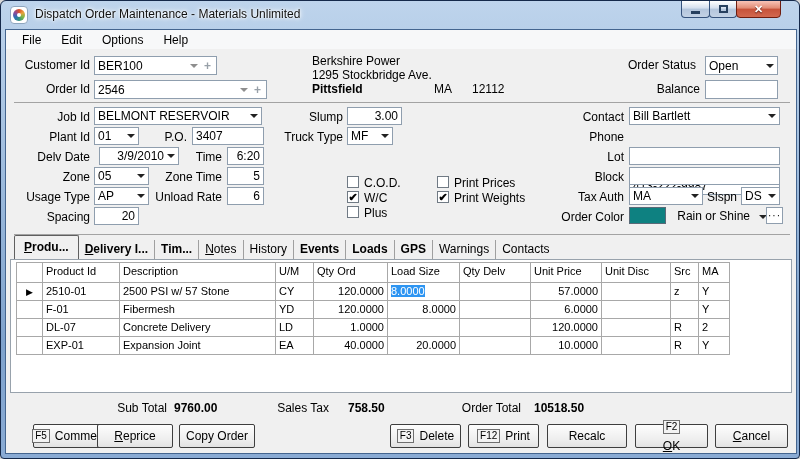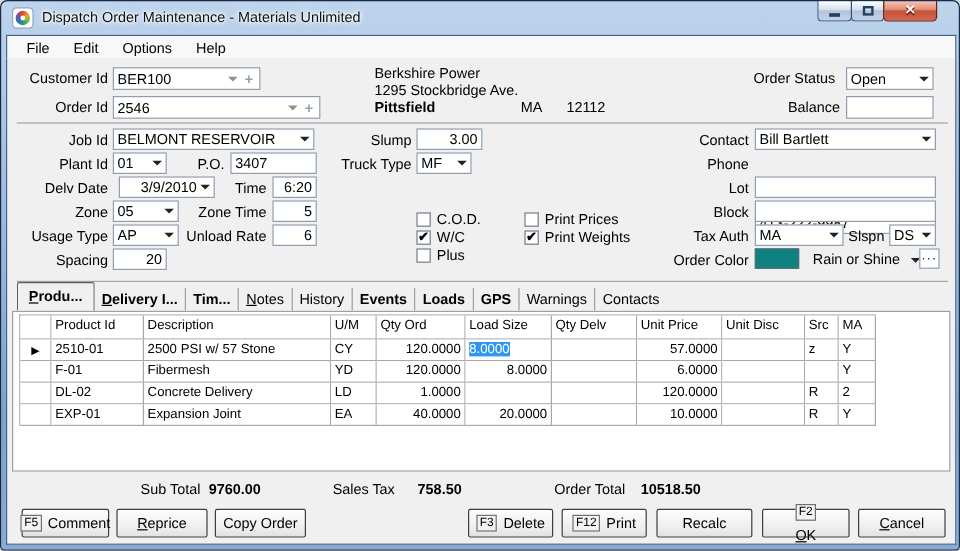--- a/index.html
+++ b/index.html
@@ -40,21 +40,21 @@
   .fld { position:absolute; height:18px; background:#fff; border:1px solid #8f9eae; box-sizing:border-box;
     display:flex; align-items:center; font-size:12px; padding:0 3px; }
   .fld .txt { flex:1; white-space:nowrap; overflow:hidden; color:#000; }
   .fld.rt .txt { text-align:right; }
   .darr { width:0; height:0; border-left:4px solid transparent; border-right:4px solid transparent; border-top:4px solid #222; margin-left:3px; }
   .darr.gray { border-top-color:#8e8e8e; }
   .plus { color:#98a0a8; font-weight:bold; font-size:12px; margin-left:6px; margin-right:2px; }
 
   .sep { position:absolute; left:8px; width:776px; height:1px; background:#a3a3a3; }
 
-  .cb { position:absolute; display:flex; align-items:center; font-size:12px; height:14px; }
+  .cb { position:absolute; display:flex; font-size:12px; height:14px; }
   .cb .box { width:12px; height:12px; background:#fff; border:1px solid #707a84; box-sizing:border-box;
     font-size:11px; line-height:10px; text-align:center; color:#000; margin-right:5px; font-weight:bold; }
 
   
   #tabstrip { position:absolute; left:8px; top:188px; height:22px; display:flex; align-items:flex-end; font-size:12px; }
   .tab { padding:2px 6px 3px 6px; height:14px; line-height:14px; border-right:1px solid #9f9f9f; color:#000; white-space:nowrap; }
   .tab:last-child { border-right:none; }
   .tab.bold { font-weight:bold; }
   .tab.active { border:1px solid #5f5f5f; border-bottom:none; background:#f0f0f0; padding:4px 9px 4px 9px; height:15px; border-radius:2px 2px 0 0; }
   .ul { text-decoration:underline; }
@@ -323,21 +323,21 @@
           <div class="gcell c5 num">8.0000</div>
           <div class="gcell c6 num"></div>
           <div class="gcell c7 num">6.0000</div>
           <div class="gcell c8 num"></div>
           <div class="gcell c9"></div>
           <div class="gcell c10">Y</div>
         </div>
 
         <div class="grow gdata">
           <div class="gcell c0 ctr ind"></div>
-          <div class="gcell c1">DL-02</div>
+          <div class="gcell c1">DL-07</div>
           <div class="gcell c2">Concrete Delivery</div>
           <div class="gcell c3">LD</div>
           <div class="gcell c4 num">1.0000</div>
           <div class="gcell c5 num"></div>
           <div class="gcell c6 num"></div>
           <div class="gcell c7 num">120.0000</div>
           <div class="gcell c8 num"></div>
           <div class="gcell c9">R</div>
           <div class="gcell c10">2</div>
         </div>
@@ -358,21 +358,21 @@
       </div>
     </div>
 
     <div class="tot-lbl" style="left:56px;width:105px;">Sub Total</div>
     <div class="tot-val" style="left:168px;">9760.00</div>
     <div class="tot-lbl" style="left:231px;width:92px;">Sales Tax</div>
     <div class="tot-val" style="left:342px;">758.50</div>
     <div class="tot-lbl" style="left:421px;width:94px;">Order Total</div>
     <div class="tot-val" style="left:528px;">10518.50</div>
 
-    <div class="btn" style="left:12px;width:73px;">
+    <div class="btn" style="left:27px;width:73px;">
       <span class="fbadge">F5</span>
       <span>Comment</span>
     </div>
     <div class="btn" style="left:91px;width:76px;">
       <span><span class="ul">R</span><span>eprice</span></span>
     </div>
     <div class="btn" style="left:173px;width:76px;">
       <span>Copy Order</span>
     </div>
     <div class="btn" style="left:384px;width:71px;">

